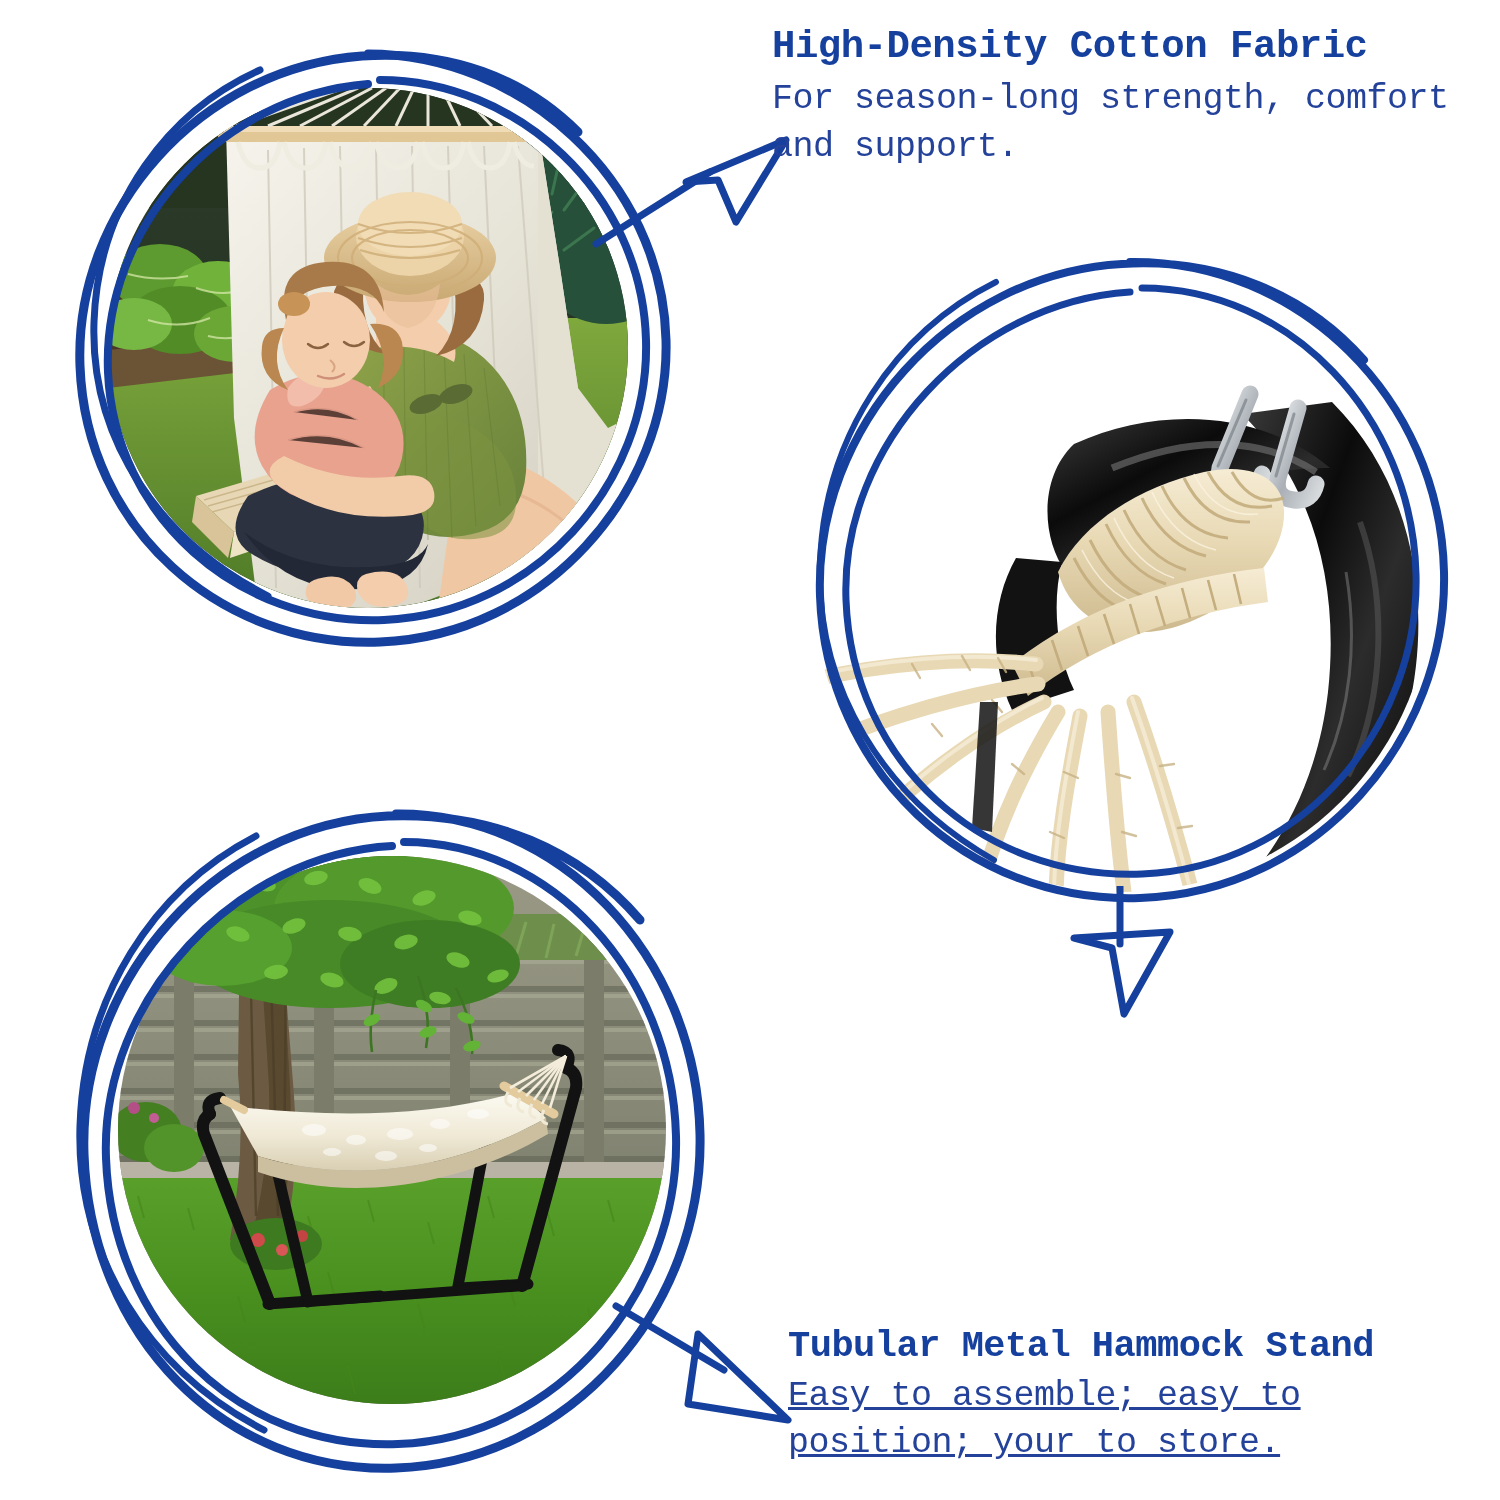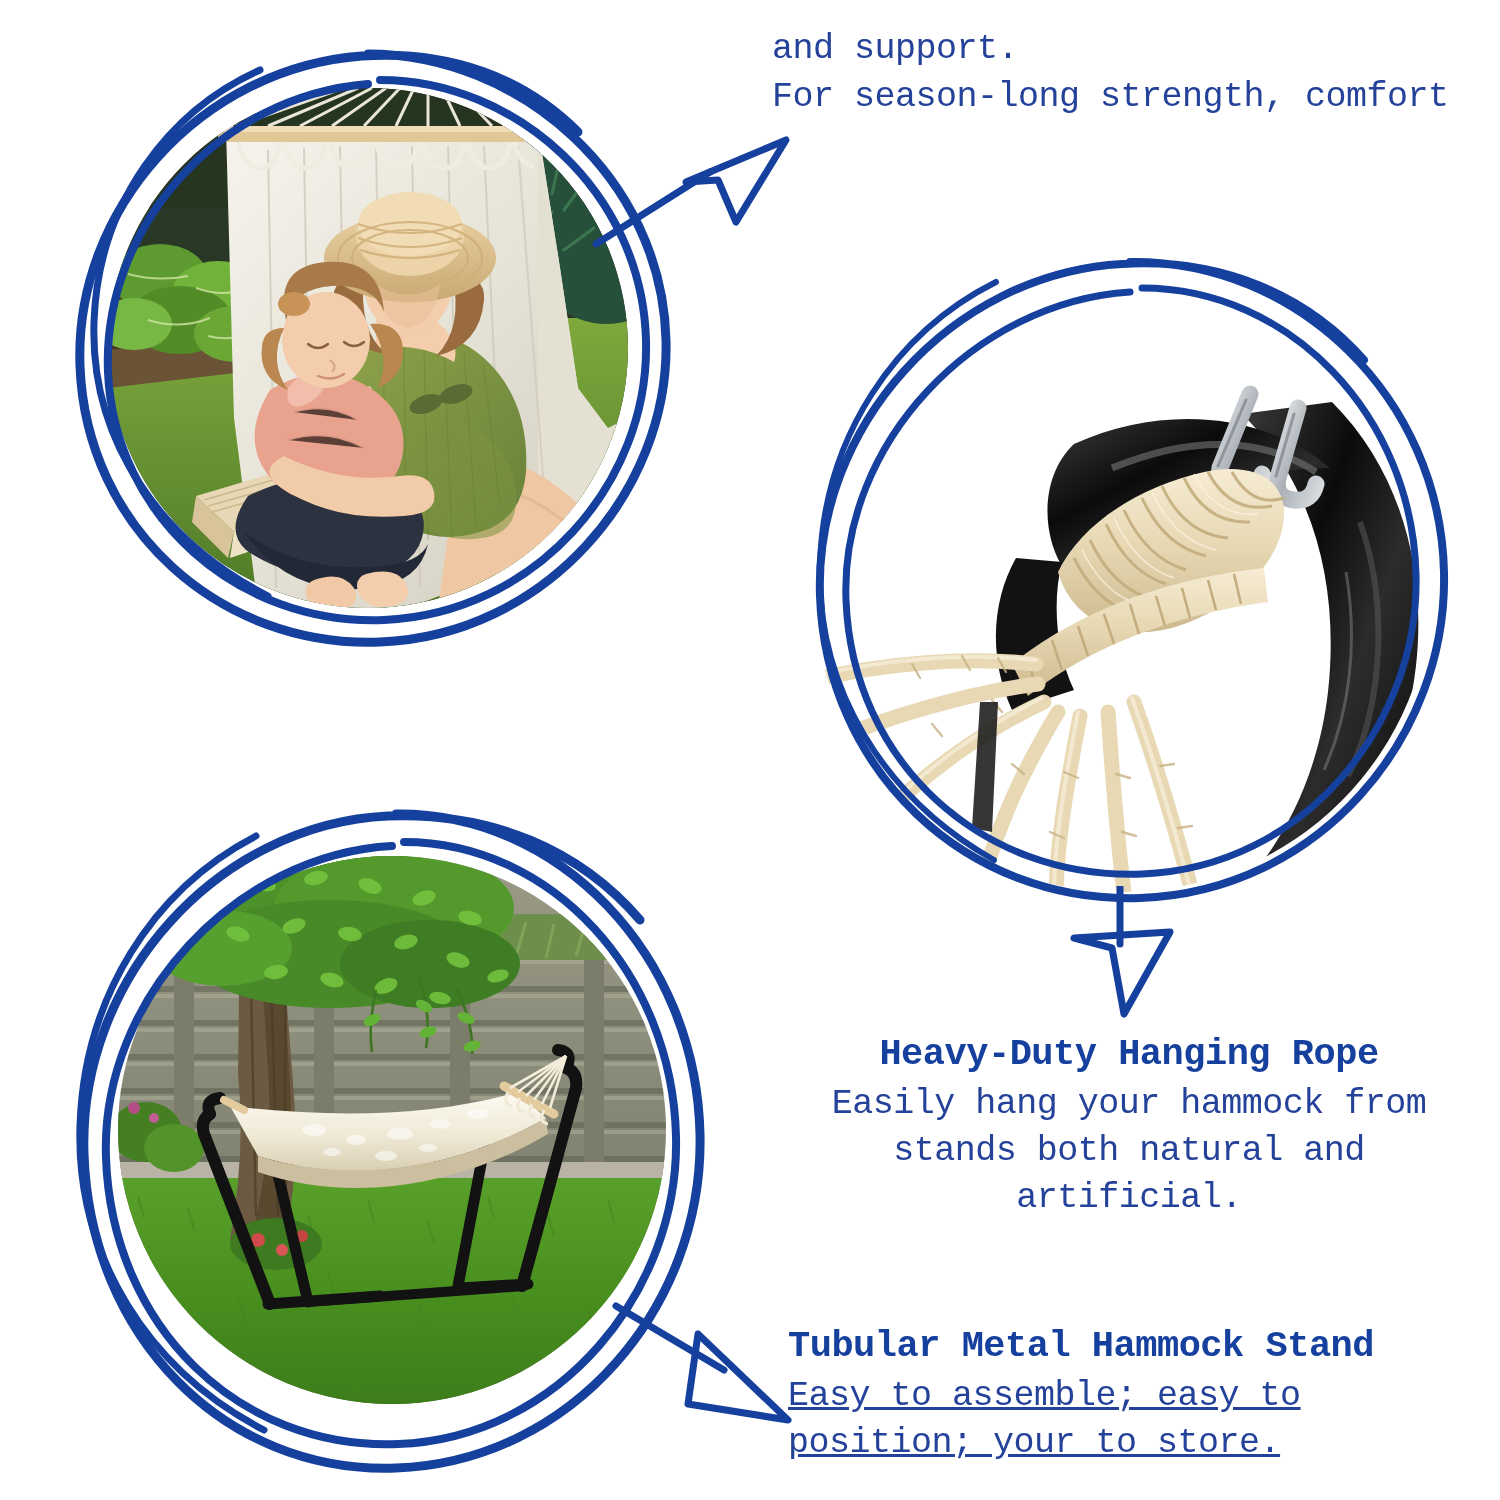--- a/index.html
+++ b/index.html
@@ -274,24 +274,25 @@
     <svg width="230" height="160" viewBox="0 0 230 160" style="position:absolute; left:540px; top:58px;">
       <g fill="none" stroke="#16409E" stroke-width="7" stroke-linejoin="round" stroke-linecap="round">
         <path d="M6 146 L120 74"></path>
         <path d="M96 84 L196 42 L146 124 L128 82 Z"></path>
       </g>
     </svg>
   </div>
 
   <div class="block" id="blk1">
     <div class="ttl">
+      <div>High-Density Cotton Fabric</div>
     </div>
     <div class="sub">
+      <div>For season-long strength, comfort</div>
       <div>and support.</div>
-      <div>For season-long strength, comfort</div>
     </div>
   </div>
 
   <div class="disc" id="disc2" style="left:790px; top:252px; width:690px; height:660px;">
 
     <div class="photo-clip" style="left:22px; top:20px; width:620px; height:620px; border-radius:50%;">
       <svg width="620" height="620" viewBox="0 0 620 620">
         <defs>
           <linearGradient id="ropeg" x1="0" y1="0" x2="0" y2="1">
             <stop offset="0" stop-color="#f6ecd4"></stop>
@@ -435,30 +436,20 @@
     </svg>
 
     <svg width="160" height="140" viewBox="0 0 160 140" style="position:absolute; left:268px; top:634px;">
       <g fill="none" stroke="#16409E" stroke-width="7" stroke-linejoin="round" stroke-linecap="round">
         <path d="M62 0 L62 58"></path>
         <path d="M16 52 L112 46 L66 128 L54 62 Z"></path>
       </g>
     </svg>
   </div>
 
-  <div class="block" id="blk2">
-    <div class="ttl">
-      <div>Heavy-Duty Hanging Rope</div>
-    </div>
-    <div class="sub">
-      <div>Easily hang your hammock from</div>
-      <div>stands both natural and</div>
-      <div>artificial.</div>
-    </div>
-  </div>
 
   <div class="disc" id="disc3" style="left:52px; top:800px; width:680px; height:685px;">
 
     <div class="photo-clip" style="left:66px; top:56px; width:548px; height:548px;">
       <svg width="548" height="548" viewBox="0 0 548 548">
         <defs>
           <linearGradient id="fence3" x1="0" y1="0" x2="0" y2="1">
             <stop offset="0" stop-color="#9a9a86"></stop>
               <stop offset="1" stop-color="#6f7262"></stop>
           </linearGradient>

